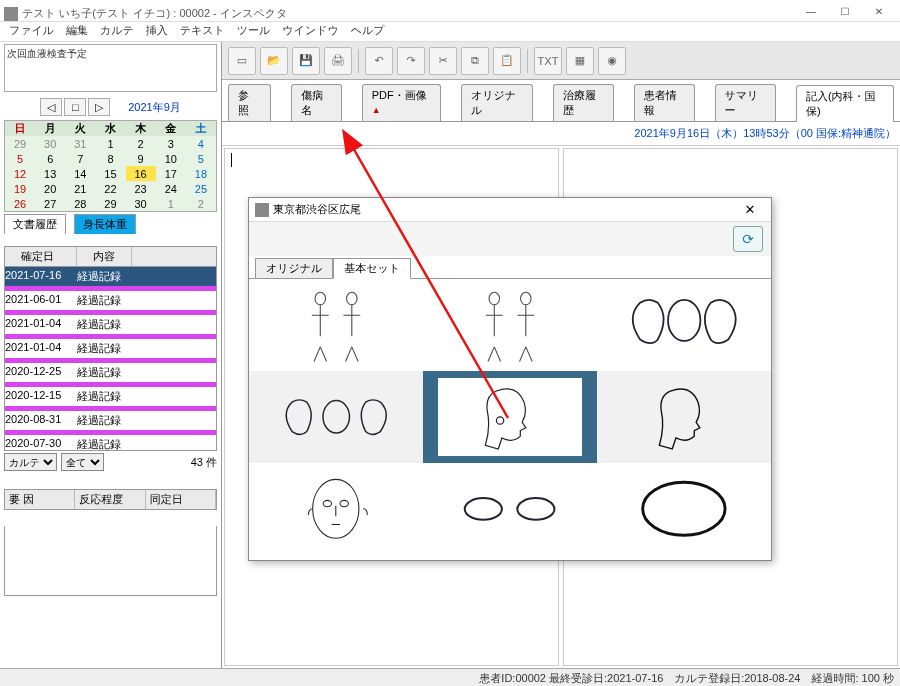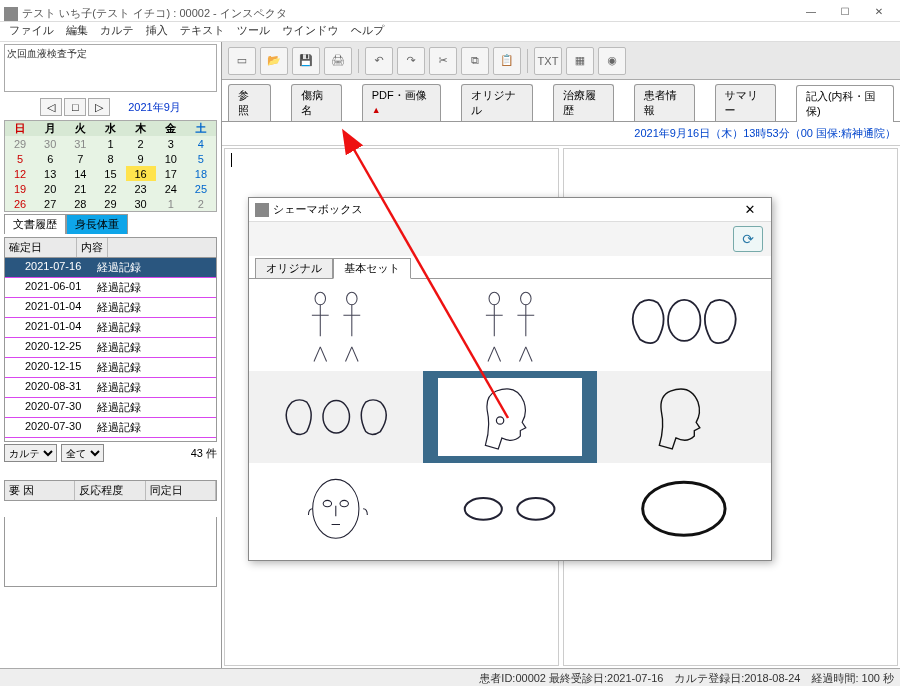--- a/index.html
+++ b/index.html
@@ -18,27 +18,27 @@
 .calnav button{width:22px;height:18px;border:1px solid #aaa;background:#f5f5f5}
 .calnav .month{color:#0033cc;margin-left:16px}
 .calendar{margin:0 4px;border:1px solid #aaa;background:#e7f3e4}
 .calendar table{width:100%;border-collapse:collapse;font-size:10px;text-align:center}
 .calendar th,.calendar td{width:14.28%;height:15px;border:0}
 .calendar th{background:#d7e8d4}
 .calendar .sun{color:#c00}
 .calendar .sat{color:#06c}
 .calendar .prev{color:#888}
 .calendar .today{background:#ffe34d}
-.subtabs{display:flex;margin:2px 4px 3px;gap:0}
+.subtabs{display:flex;margin:2px 4px 12px;gap:8px}
 .subtab{border:1px solid #999;border-bottom:0;padding:2px 8px;background:#0ea5e9}
 .subtab.active{background:#fff}
 .histhead{display:flex;background:#eaeaea;border:1px solid #999;margin:0 4px;font-size:10px}
-.histhead div{padding:2px 4px;border-right:1px solid #bbb}
+.histhead div{padding:2px 16px;border-right:1px solid #bbb}
 .histlist{margin:0 4px;border:1px solid #999;border-top:0;height:184px;overflow:hidden}
-.histrow{display:flex;padding:2px 20px;border-bottom:1px solid #d946ef}
+.histrow{display:flex;padding:2px 0;border-bottom:5px solid #d946ef}
 .histrow.sel{background:#2a567f;color:#fff}
 .histrow .d{width:72px}
 .histfoot{display:flex;margin:2px 4px;align-items:center;gap:4px}
 .histfoot select{border:1px solid #888;height:18px;font-size:10px}
 .histfoot .cnt{margin-left:auto}
 .facthead{display:flex;background:#eaeaea;border:1px solid #999;margin:16px 4px;font-size:10px}
 .facthead div{flex:1;padding:2px 4px;border-right:1px solid #bbb}
 .factbody{margin:0 4px;border:1px solid #999;border-top:0;height:70px}
 .right{flex:1;display:flex;flex-direction:column}
 .toolbar{height:38px;background:#e8e8e8;border-bottom:1px solid #aaa;display:flex;align-items:center;padding:0 6px;gap:4px}
@@ -265,21 +265,21 @@
   </div>
 </div>
 
 <div class="statusbar">
   <span class="r">患者ID:00002 最終受診日:2021-07-16　カルテ登録日:2018-08-24　経過時間: 100 秒</span>
 </div>
 
 <div class="dialog">
   <div class="dlgtitle">
     <div class="icon"></div>
-    <span>シェーマボックス</span>
+    <span>東京都渋谷区広尾</span>
     <div class="sp"></div>
     <div class="x">✕</div>
   </div>
   <div class="dlgtool">
     <div class="refresh">⟳</div>
   </div>
   <div class="dlgtabs">
     <div class="dtab">オリジナル</div>
     <div class="dtab active">基本セット</div>
   </div>

